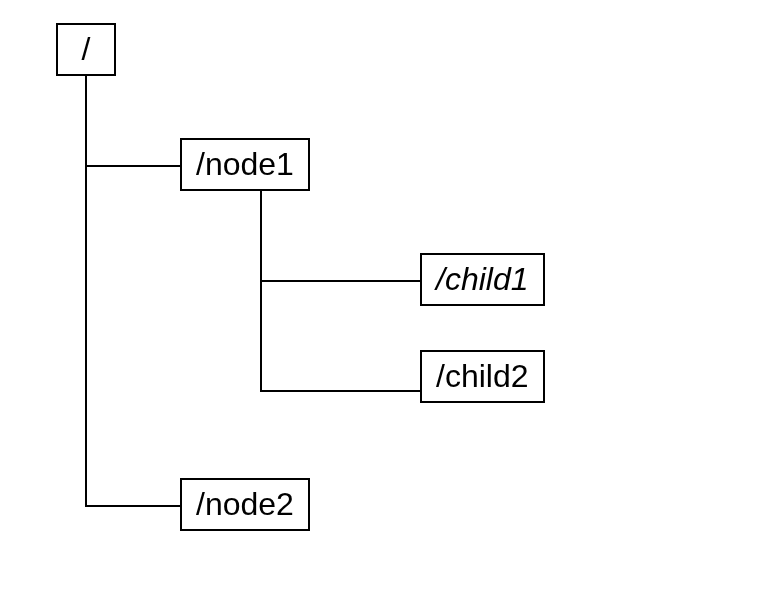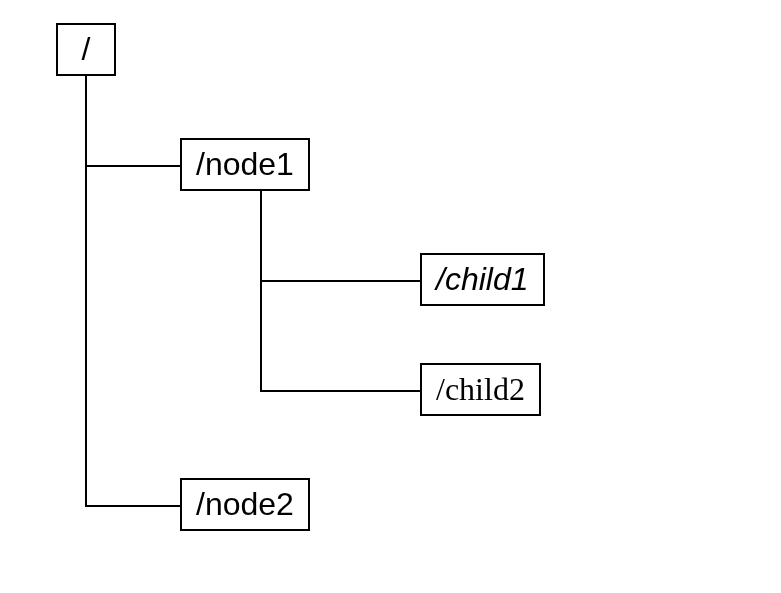--- a/index.html
+++ b/index.html
@@ -44,21 +44,21 @@
 <div class="line" style="left:260px; top:190px; width:2px; height:200px;"></div>
 
 <div class="line" style="left:260px; top:280px; width:160px; height:2px;"></div>
 
 <div class="node" style="left:420px; top:253px;font-style:italic;">
   <span>/child1</span>
 </div>
 
 <div class="line" style="left:260px; top:390px; width:160px; height:2px;"></div>
 
-<div class="node" style="left:420px; top:363px;font-family:Liberation Serif, serif;">
+<div class="node" style="left:420px; top:350px;">
   <span>/child2</span>
 </div>
 
 <div class="line" style="left:85px; top:505px; width:95px; height:2px;"></div>
 
 <div class="node" style="left:180px; top:478px;">
   <span>/node2</span>
 </div>
 
 </body></html>

